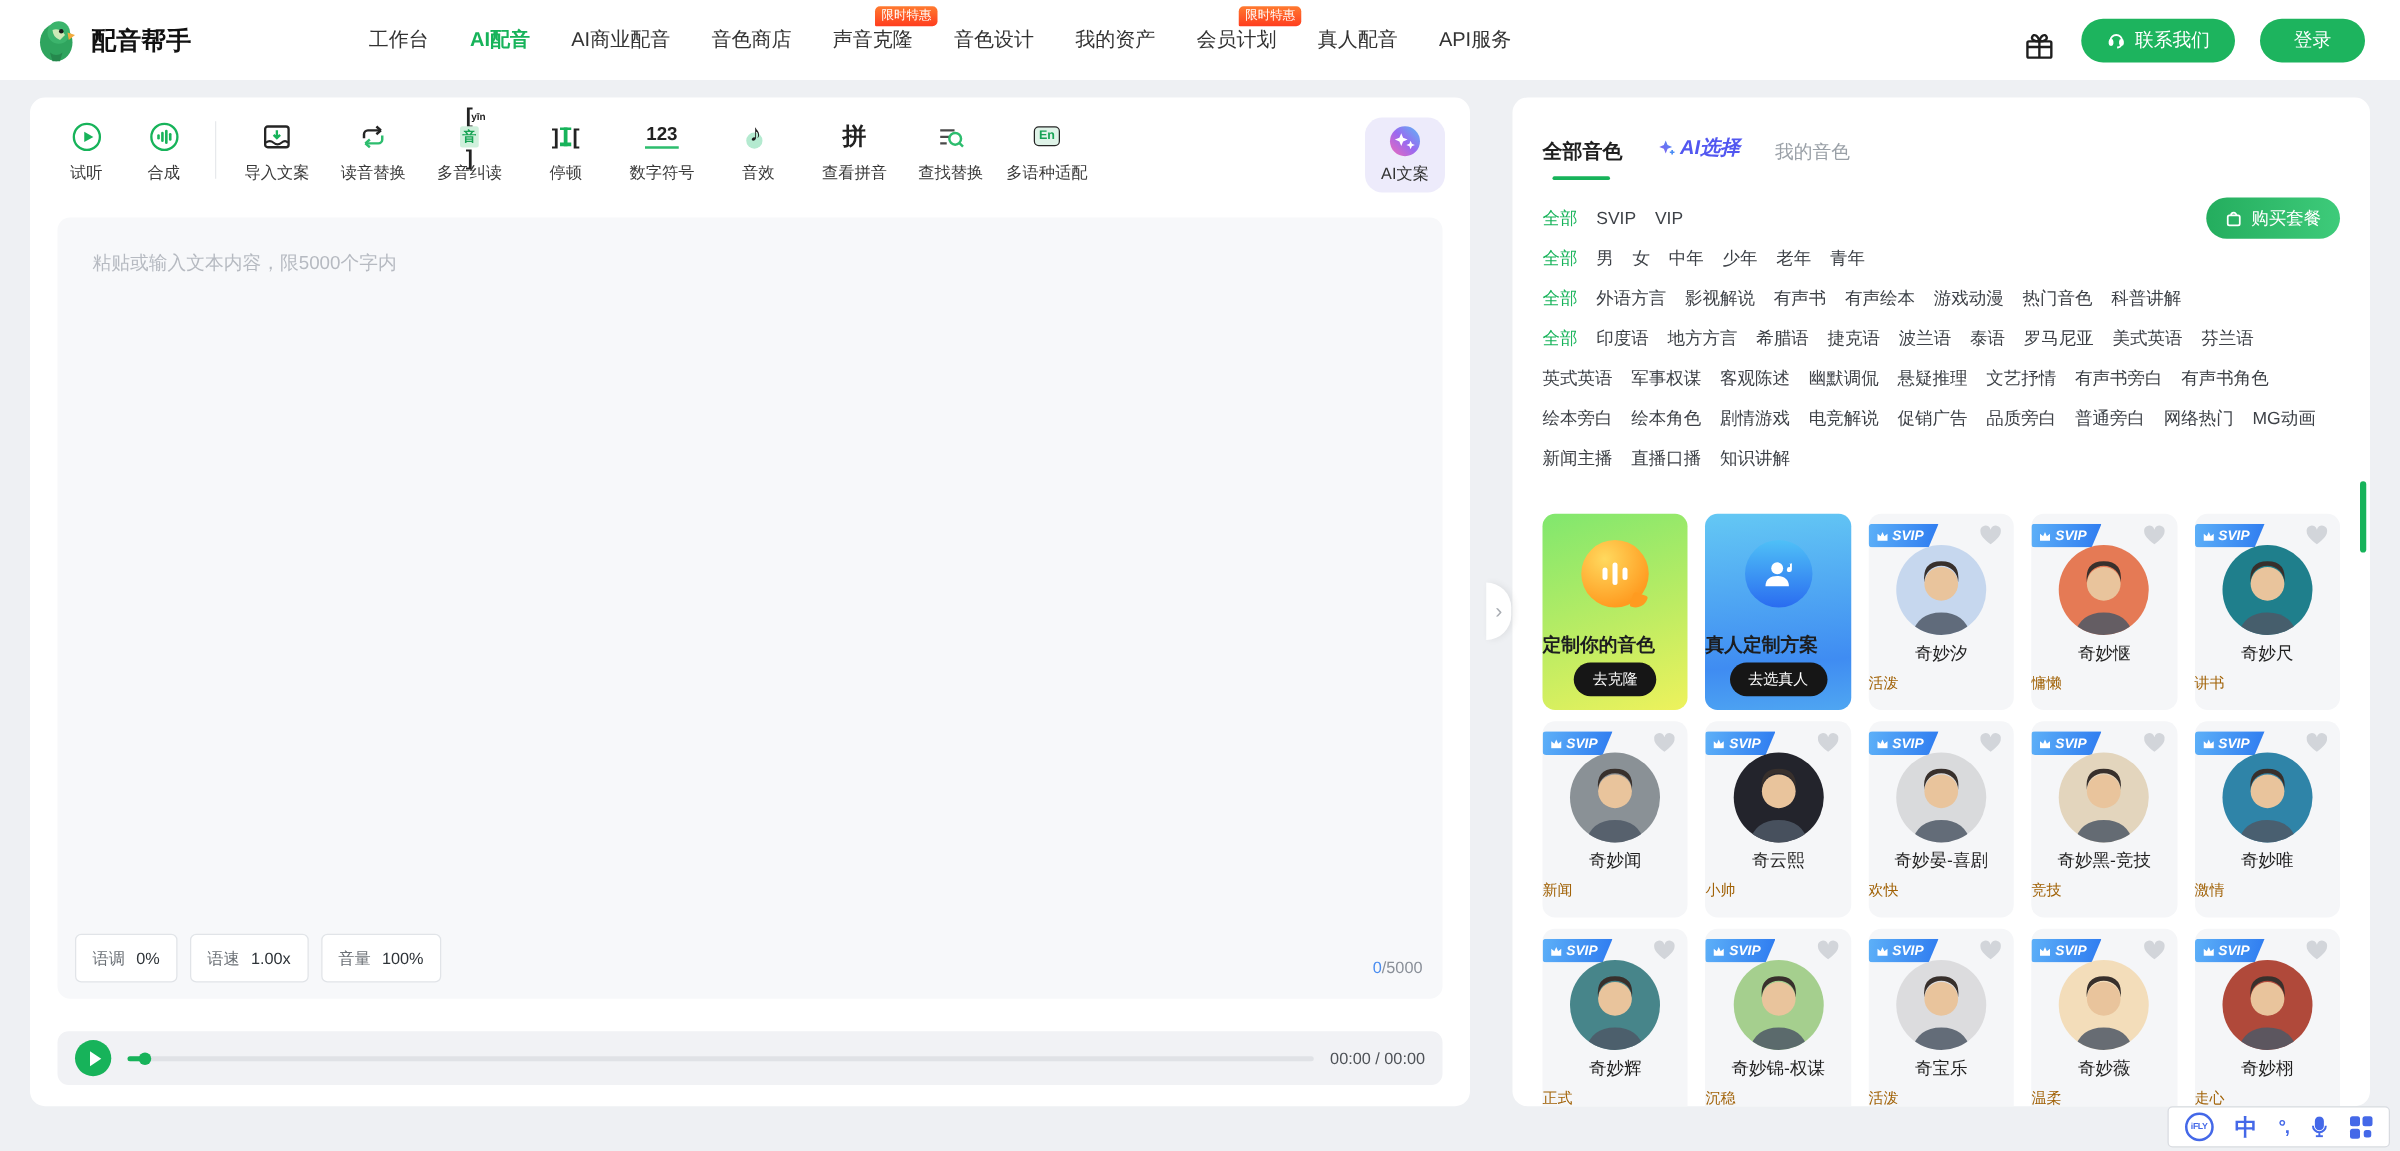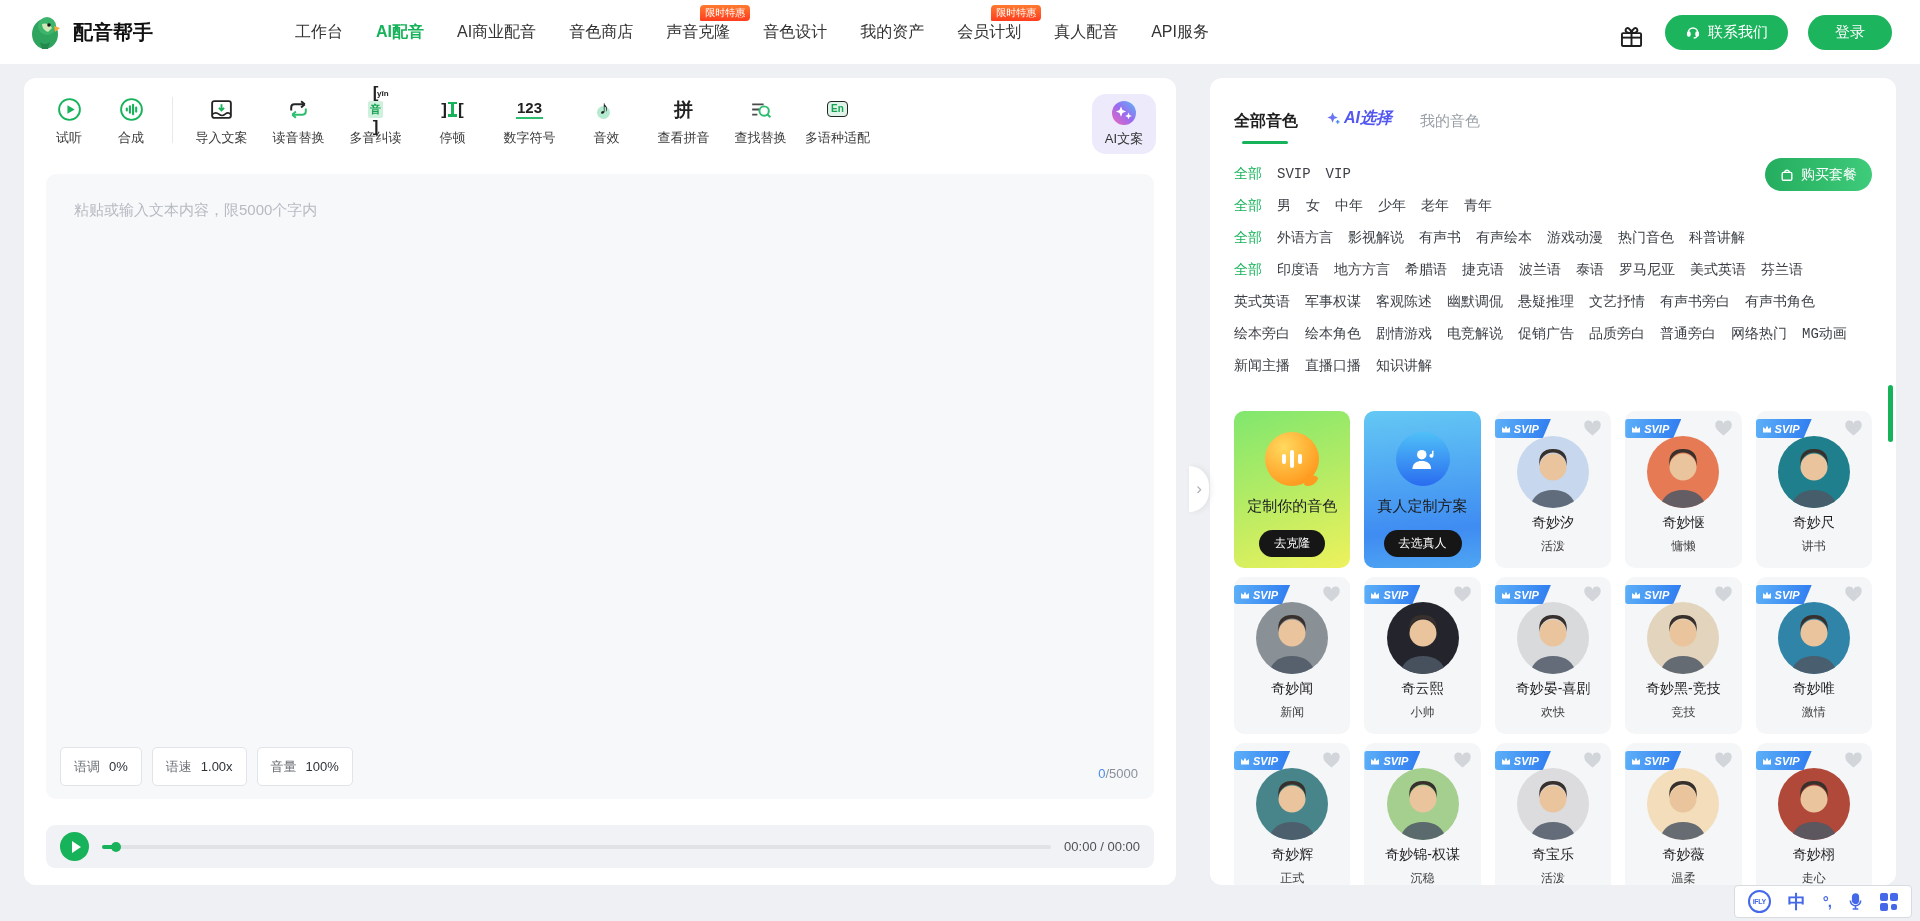--- a/index.html
+++ b/index.html
@@ -70,42 +70,42 @@
   .tab-all:after { content:''; position:absolute; bottom:0; left:8px; width:46px; height:3.5px; background:#17b35a; border-radius:2px; }
   .tab-ai { font-size:16px; font-weight:bold; font-style:italic; color:#5257f0; display:flex; align-items:center; gap:3px; }
   .tab-mine { font-size:15px; color:#9aa0a7; }
   .search { position:absolute; right:24px; top:24px; width:240px; height:37px; background:#f2f3f6; border-radius:7px; display:flex; align-items:center; padding:0 12px; gap:8px; }
   .search input { border:none; outline:none; background:transparent; font-size:13px; color:#555; width:100%; font-family:inherit; }
   .search input::placeholder { color:#b7bcc3; }
   .buy-btn { position:absolute; right:24px; top:80px; height:33px; padding:0 15px; border-radius:17px; background:linear-gradient(90deg,#24ad5e,#3ecb7a); color:#fff; font-size:14px; display:flex; align-items:center; gap:7px; cursor:pointer; z-index:3; border:none; font-family:inherit; }
 
   
   .filters { padding:14px 24px 0; }
-  .f-row { display:flex; flex-wrap:wrap; column-gap:15px; line-height:32px; font-size:14px; color:#3d4147;font-family:Liberation Mono, monospace; }
+  .f-row { display:flex; flex-wrap:wrap; column-gap:15px; line-height:32px; font-size:14px; color:#3d4147; }
   .f-lead { color:#17b35a; cursor:pointer; }
   .f-chip { cursor:pointer; white-space:nowrap; }
 
   
   .cards { position:absolute; left:24px; right:24px; top:333px; display:grid; grid-template-columns:repeat(5,1fr); gap:9px 14px; }
   .card { position:relative; background:#f5f6f8; border-radius:10px; height:157px; cursor:pointer; }
   .svip { position:absolute; top:8px; left:0; height:19px; padding:0 12px 0 6px; background:linear-gradient(100deg,#5db0f8,#2e7bf0); color:#fff; font-size:11px; font-weight:bold; font-style:italic; display:flex; align-items:center; gap:3px; clip-path:polygon(0 0,100% 0,calc(100% - 8px) 100%,0 100%); border-radius:3px 0 0 3px; }
   .heart { position:absolute; top:9px; right:9px; display:flex; cursor:pointer; }
   .avatar { position:absolute; top:25px; left:50%; transform:translateX(-50%); width:72px; height:72px; border-radius:50%; overflow:hidden; background:#ccd; }
   .v-name { position:absolute; top:103px; width:100%; text-align:center; font-size:14px; color:#1f1f1f; }
-  .v-tag { position:absolute; top:127px; width:100%; text-align:center; font-size:12px; color:#404040; }
+  .v-tag { position:absolute; top:127px; width:100%; text-align:left; font-size:12px; color:#a16207; }
   .promo { position:relative; border-radius:10px; height:157px; overflow:hidden; cursor:pointer; }
   .promo-green { background:linear-gradient(160deg,#80e76e 0%,#bcec63 55%,#eef25c 100%); }
   .promo-blue { background:linear-gradient(175deg,#64c8f4 0%,#3f8cf2 75%,#4fa6f2 100%); }
   .promo-icon { margin:21px auto 0; width:54px; height:54px; border-radius:50%; display:flex; align-items:center; justify-content:center; position:relative; }
   .icon-orange { background:radial-gradient(circle at 35% 28%,#ffd95e,#ff9b20 75%); }
   .icon-orange:after { content:''; position:absolute; right:2px; bottom:-1px; width:12px; height:12px; background:#ff9b20; border-radius:2px 2px 10px 2px; transform:rotate(18deg); z-index:-0; }
   .icon-blue { background:linear-gradient(180deg,#4fc0f7,#2a6cf0); }
   .eq-bars { display:flex; align-items:center; gap:3.5px; position:relative; z-index:1; }
   .eq-bars i { display:block; width:4.5px; background:#fff; border-radius:3px; }
-  .promo-title { text-align:center; margin-top:11px; font-size:15px; font-weight:normal; color:#1c1d1f; }
+  .promo-title { margin-top:21px; font-size:15px; font-weight:bold; color:#1c1d1f; }
   .promo-btn { position:absolute; bottom:11px; left:50%; transform:translateX(-50%); background:#161616; color:#fff; font-size:12px; padding:5px 15px; border-radius:14px; white-space:nowrap; border:none; cursor:pointer; font-family:inherit; }
   .v-scrollbar { position:absolute; right:3px; top:307px; width:5px; height:57px; background:#17b35a; border-radius:3px; cursor:pointer; }
 
   
   .ime { position:absolute; right:8px; bottom:3px; height:33px; background:#fff; border:1px solid #d8dbe0; border-radius:4px; display:flex; align-items:center; gap:17px; padding:0 13px; color:#4468e8; z-index:6; }
   .ime > * { cursor:pointer; }
   .ime-ifly { width:23px; height:23px; border:2px solid #4468e8; border-radius:50%; font-size:7px; font-weight:bold; display:flex; align-items:center; justify-content:center; letter-spacing:-.3px; }
   .ime-lang { font-size:18px; font-weight:bold; line-height:1; }
   .ime-punct { font-size:15px; font-weight:bold; line-height:1; letter-spacing:-1px; }
   .ime-grid { display:grid; grid-template-columns:8px 8px; gap:2px; }

